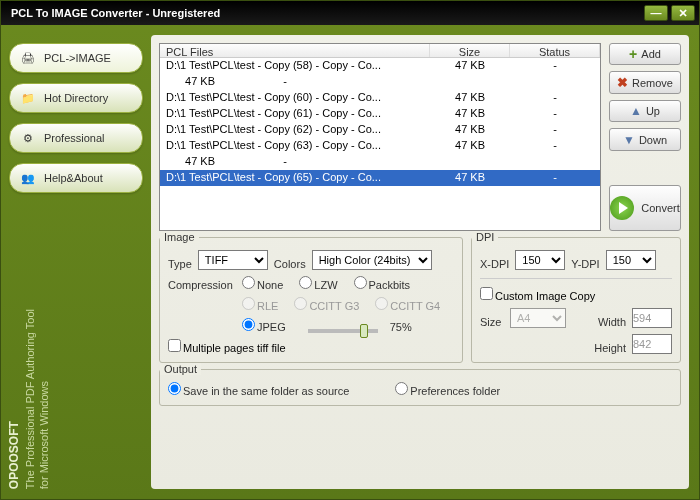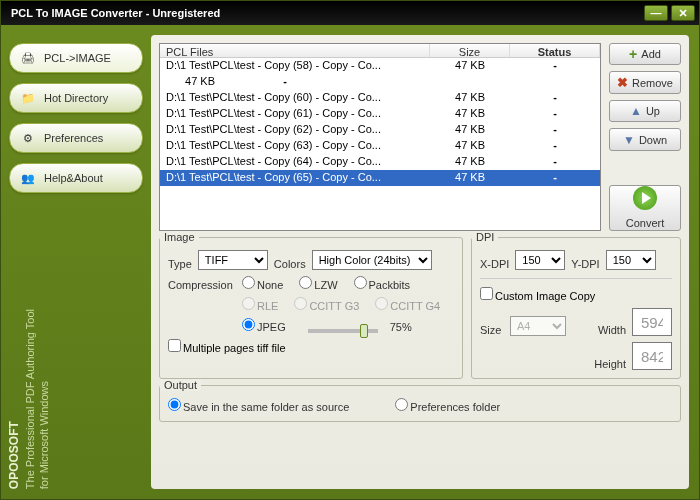--- a/index.html
+++ b/index.html
@@ -16,39 +16,39 @@
 .sidebar-icon { width: 16px; height: 16px; display: flex; align-items: center; justify-content: center; }
 .vtext { position: absolute; left: 6px; bottom: 10px; writing-mode: vertical-lr; transform: rotate(180deg); color: #c8d8a0; font-size: 10px; line-height: 1.3; }
 .vtext .brand { font-weight: bold; color: #e8f0d0; font-size: 12px; }
 .main { flex: 1; background: linear-gradient(180deg, #f0f0e8 0%, #eaeae0 100%); margin: 10px 10px 10px 0; border-radius: 4px; padding: 8px; display: flex; flex-direction: column; gap: 6px; position: relative; }
 .top-row { display: flex; gap: 8px; height: 188px; }
 .file-list { flex: 1; background: #fff; border: 1px solid #888; display: flex; flex-direction: column; }
 .list-header { display: flex; background: linear-gradient(180deg, #fdfdfd 0%, #ececec 100%); border-bottom: 1px solid #ccc; height: 14px; }
 .list-header div { padding: 2px 6px; border-right: 1px solid #ddd; color: #333; }
 .col-file { flex: 1; }
 .col-size { width: 80px; text-align: center; }
-.col-status { width: 90px; text-align: center; font-weight: bold; }
+.col-status { width: 90px; text-align: center; }
 .list-body { flex: 1; overflow: hidden; }
 .list-row { display: flex; height: 16px; color: #000; }
 .list-row div { padding: 1px 6px; white-space: nowrap; overflow: hidden; text-overflow: ellipsis; }
 .list-row.selected { background: #316ac5; color: #fff; }
 .right-btns { width: 72px; display: flex; flex-direction: column; gap: 6px; }
 .action-btn { height: 26px; background: linear-gradient(180deg, #fefefe 0%, #dedede 100%); border: 1px solid #999; border-radius: 3px; display: flex; align-items: center; justify-content: center; gap: 4px; cursor: pointer; color: #333; }
-.convert-btn { height: 54px; margin-top: 28px; flex-direction: column; gap: 7px; }
+.convert-btn { height: 54px; margin-top: 28px; flex-direction: row; gap: 7px; }
 .convert-icon { width: 24px; height: 24px; background: radial-gradient(circle, #8bd450 0%, #4a9818 100%); border-radius: 50%; position: relative; }
 .convert-icon::after { content: ''; position: absolute; left: 9px; top: 6px; border-left: 9px solid #fff; border-top: 6px solid transparent; border-bottom: 6px solid transparent; }
 .settings-row { display: flex; gap: 8px; }
 .fieldset { border: 1px solid #b8b8a8; border-radius: 3px; padding: 6px 8px 8px 8px; position: relative; }
 .fieldset-title { position: absolute; top: -7px; left: 0; background: #eeeee4; padding: 0 4px; color: #333; }
 .image-fs { flex: 1; }
 .dpi-fs { width: 210px; }
 .row { display: flex; align-items: flex-end; gap: 6px; margin-top: 6px; }
 .label { color: #333; }
 select { height: 20px; border: 1px solid #7a7a7a; background: #fff; font-size: 11px; padding: 0 2px; }
-input[type=text] { height: 28px; border: 1px solid #7a7a7a; background: #fff; padding: 0 8px; font-size: 15px; }
+input[type=text] { height: 20px; border: 1px solid #7a7a7a; background: #fff; padding: 0 0; font-size: 11px; }
 input[type=radio], input[type=checkbox] { margin-right: 2px; }
 .radio-lbl { margin-right: 10px; color: #333; }
 .radio-lbl.disabled { color: #999; }
 .output-fs { }
 .output-path-row { display: flex; gap: 4px; margin-top: 6px; }
 .path-input { flex: 1; background: #f0f0e8; color: #777; }
 .small-btn { width: 30px; height: 20px; background: linear-gradient(180deg, #fefefe 0%, #dedede 100%); border: 1px solid #999; border-radius: 2px; cursor: pointer; font-size: 11px; }
 .open-btn { width: 44px; }
 .icon-add { color: #5a9020; font-weight: bold; font-size: 14px; }
 .icon-remove { color: #c04020; font-weight: bold; font-size: 13px; }
@@ -70,21 +70,21 @@
       <div class="sidebar-btn active">
         <span class="sidebar-icon">🖨</span>
         <span>PCL-&gt;IMAGE</span>
       </div>
       <div class="sidebar-btn">
         <span class="sidebar-icon">📁</span>
         <span>Hot Directory</span>
       </div>
       <div class="sidebar-btn">
         <span class="sidebar-icon">⚙</span>
-        <span>Preferences</span>
+        <span>Professional</span>
       </div>
       <div class="sidebar-btn">
         <span class="sidebar-icon">👥</span>
         <span>Help&amp;About</span>
       </div>
       <div class="vtext">
         <div>for Microsoft Windows</div>
         <div>The Professional PDF Authoring Tool</div>
         <div class="brand">OPOOSOFT</div>
       </div>
@@ -121,21 +121,20 @@
                 <div class="col-file">D:\1 Test\PCL\test - Copy (62) - Copy - Co...</div>
                 <div class="col-size">47 KB</div>
                 <div class="col-status">-</div>
               </div>
               <div class="list-row">
                 <div class="col-file">D:\1 Test\PCL\test - Copy (63) - Copy - Co...</div>
                 <div class="col-size">47 KB</div>
                 <div class="col-status">-</div>
               </div>
               <div class="list-row">
-                <div class="col-file">D:\1 Test\PCL\test - Copy (64) - Copy - Co...</div>
                 <div class="col-size">47 KB</div>
                 <div class="col-status">-</div>
               </div>
               <div class="list-row selected">
                 <div class="col-file">D:\1 Test\PCL\test - Copy (65) - Copy - Co...</div>
                 <div class="col-size">47 KB</div>
                 <div class="col-status">-</div>
               </div>
             </div>
         </div>

